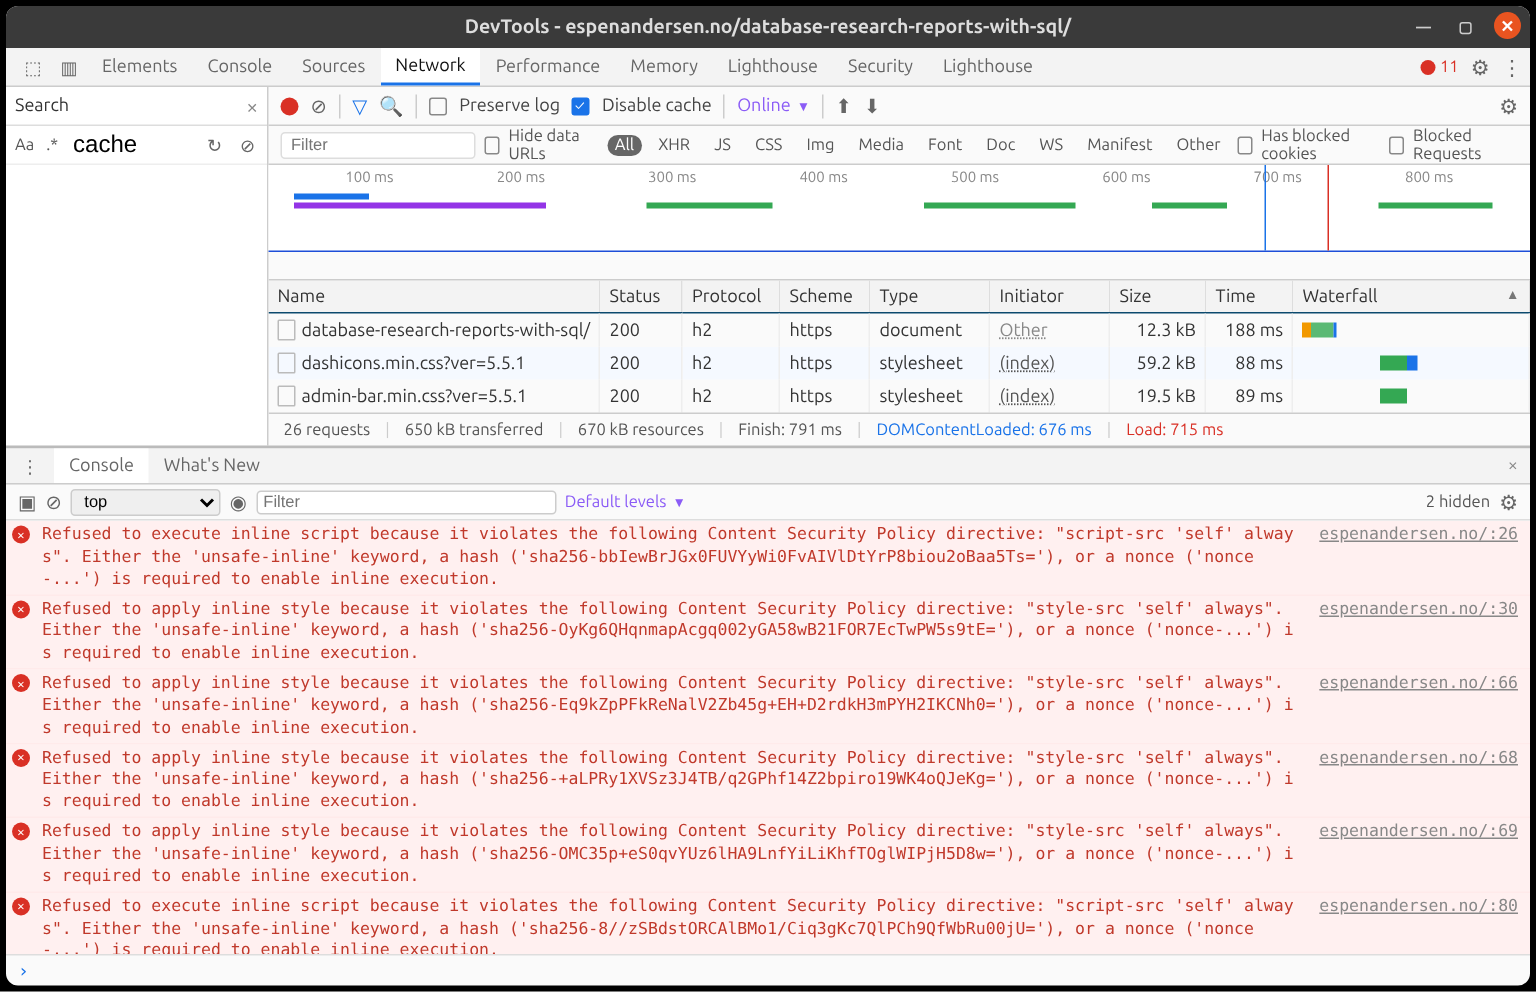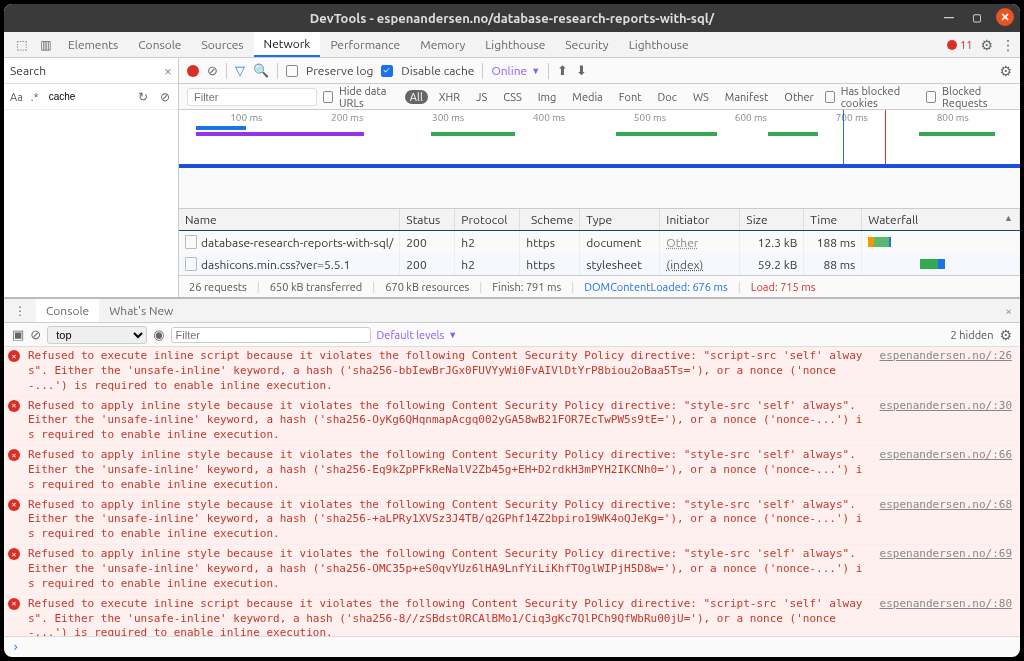--- a/index.html
+++ b/index.html
@@ -21,42 +21,42 @@
 .err-dot { width: 10px; height: 10px; border-radius: 50%; background: #d93025; display: inline-block; }
 .gear { color: #666; font-size: 14px; cursor: pointer; }
 .kebab { color: #666; font-size: 14px; cursor: pointer; letter-spacing: -1px; }
 
 .main-split { display: flex; flex: 1; min-height: 0; }
 .left-panel { width: 175px; border-right: 1px solid #ccc; display: flex; flex-direction: column; background: #fff; }
 .search-hdr { height: 26px; border-bottom: 1px solid #ddd; display: flex; align-items: center; padding: 0 6px; font-size: 12px; color: #333; }
 .search-hdr .x { margin-left: auto; color: #888; cursor: pointer; font-size: 14px; }
 .search-ctrl { height: 26px; display: flex; align-items: center; gap: 4px; padding: 0 4px; border-bottom: 1px solid #eee; }
 .search-ctrl .chip { font-size: 11px; color: #555; padding: 0 2px; }
-.search-ctrl input { flex: 1; border: none; outline: none; font-size: 10px; padding: 2px 4px; min-width: 0; }
+.search-ctrl input { flex: 1; border: none; outline: none; font-size: 16px; padding: 2px 4px; min-width: 0; }
 .search-ctrl .ibtn { width: 18px; height: 18px; display: flex; align-items: center; justify-content: center; color: #666; cursor: pointer; }
 
 .right-panel { flex: 1; display: flex; flex-direction: column; min-width: 0; }
 .net-toolbar { height: 26px; border-bottom: 1px solid #ccc; display: flex; align-items: center; gap: 8px; padding: 0 8px; font-size: 12px; color: #444; }
 .rec-dot { width: 12px; height: 12px; border-radius: 50%; background: #d93025; }
 .tb-ico { color: #666; cursor: pointer; font-size: 13px; }
 .tb-ico.blue { color: #1a73e8; }
 .sep { width: 1px; height: 16px; background: #ccc; }
 .chk { width: 12px; height: 12px; border: 1px solid #888; border-radius: 2px; display: inline-block; position: relative; }
 .chk.on { background: #1a73e8; border-color: #1a73e8; }
 .chk.on::after { content: "✓"; color: #fff; font-size: 9px; position: absolute; top: -1px; left: 1px; }
 .lbl { color: #444; }
 .sel { display: flex; align-items: center; gap: 4px; color: #8b5cf6; cursor: pointer; }
 .tb-right { margin-left: auto; display: flex; align-items: center; gap: 8px; }
 
 .filter-bar { height: 26px; border-bottom: 1px solid #ccc; display: flex; align-items: center; gap: 6px; padding: 0 8px; font-size: 11px; color: #555; }
 .filter-bar input { width: 130px; border: 1px solid #ddd; border-radius: 3px; padding: 2px 6px; font-size: 11px; outline: none; }
 .type-pill { padding: 1px 5px; border-radius: 8px; cursor: pointer; }
 .type-pill.active { background: #666; color: #fff; }
 
-.timeline { height: 58px; border-bottom: 4px solid #1d4ed8; position: relative; background: #fff; text-decoration: underline; }
+.timeline { height: 58px; border-bottom: 1px solid #1d4ed8; position: relative; background: #fff; text-decoration: underline; }
 .tl-ticks { position: absolute; top: 2px; left: 0; right: 0; display: flex; font-size: 10px; color: #888; }
 .tl-tick { position: absolute; transform: translateX(-50%); }
 .tl-bar { position: absolute; height: 4px; bottom: 28px; }
 
 .grid-wrap { flex: 1; overflow: hidden; display: flex; flex-direction: column; }
 .grid-wrap .spacer { flex: 1; border-bottom: 1px solid #ccc; }
 table.net { width: 100%; border-collapse: collapse; font-size: 12px; }
 table.net th { text-align: left; font-weight: normal; color: #333; padding: 4px 6px; border-bottom: 1px solid #0c4a6e; border-right: 1px solid #ddd; background: #f3f3f3; position: sticky; top: 4px; }
 table.net td { padding: 3px 6px; border-right: 1px solid #eee; color: #333; white-space: nowrap; overflow: hidden; text-overflow: ellipsis; }
 table.net tr:nth-child(even) td { background: #f5f9ff; }
@@ -198,21 +198,21 @@
       </div>
 
       <div class="grid-wrap">
         <div class="spacer"></div>
         <table class="net">
           <thead>
               <tr id="net-head">
                 <th style="width: 180px;">Name</th>
                 <th style="width: 55px;">Status</th>
                 <th style="width: 65px;">Protocol</th>
-                <th style="width: 60px; text-align: right;">Scheme</th>
+                <th style="width: 60px;">Scheme</th>
                 <th style="width: 80px;">Type</th>
                 <th style="width: 80px;">Initiator</th>
                 <th style="width: 64px;">Size</th>
                 <th style="width: 58px;">Time</th>
                 <th style="width: auto;">Waterfall<span class="sort-ind">▲</span></th>
               </tr>
             </thead>
           <tbody id="net-body">
               <tr>
                 <td>
@@ -247,20 +247,40 @@
                 <td>h2</td>
                 <td>https</td>
                 <td>stylesheet</td>
                 <td><span class="initiator">(index)</span></td>
                 <td class="num">59.2 kB</td>
                 <td class="num">88 ms</td>
                 <td>
                   <div class="wf-cell">
                     <div class="wf-seg" style="left: 36%; width: 12%; background: rgb(52, 168, 83);"></div>
                     <div class="wf-seg" style="left: 48%; width: 5%; background: rgb(26, 115, 232);"></div>
+                  </div>
+                </td>
+              </tr>
+              <tr>
+                <td>
+                  <span class="namecell">
+                    <span class="file-ico"></span>
+                    <span>admin-bar.min.css?ver=5.5.1</span>
+                  </span>
+                </td>
+                <td>200</td>
+                <td>h2</td>
+                <td>https</td>
+                <td>stylesheet</td>
+                <td><span class="initiator">(index)</span></td>
+                <td class="num">19.5 kB</td>
+                <td class="num">89 ms</td>
+                <td>
+                  <div class="wf-cell">
+                    <div class="wf-seg" style="left: 36%; width: 12%; background: rgb(52, 168, 83);"></div>
                   </div>
                 </td>
               </tr>
             </tbody>
         </table>
         <div class="status-bar">
           <span>26 requests</span>
             <span class="s-sep">|</span>
           <span>650 kB transferred</span>
             <span class="s-sep">|</span>

